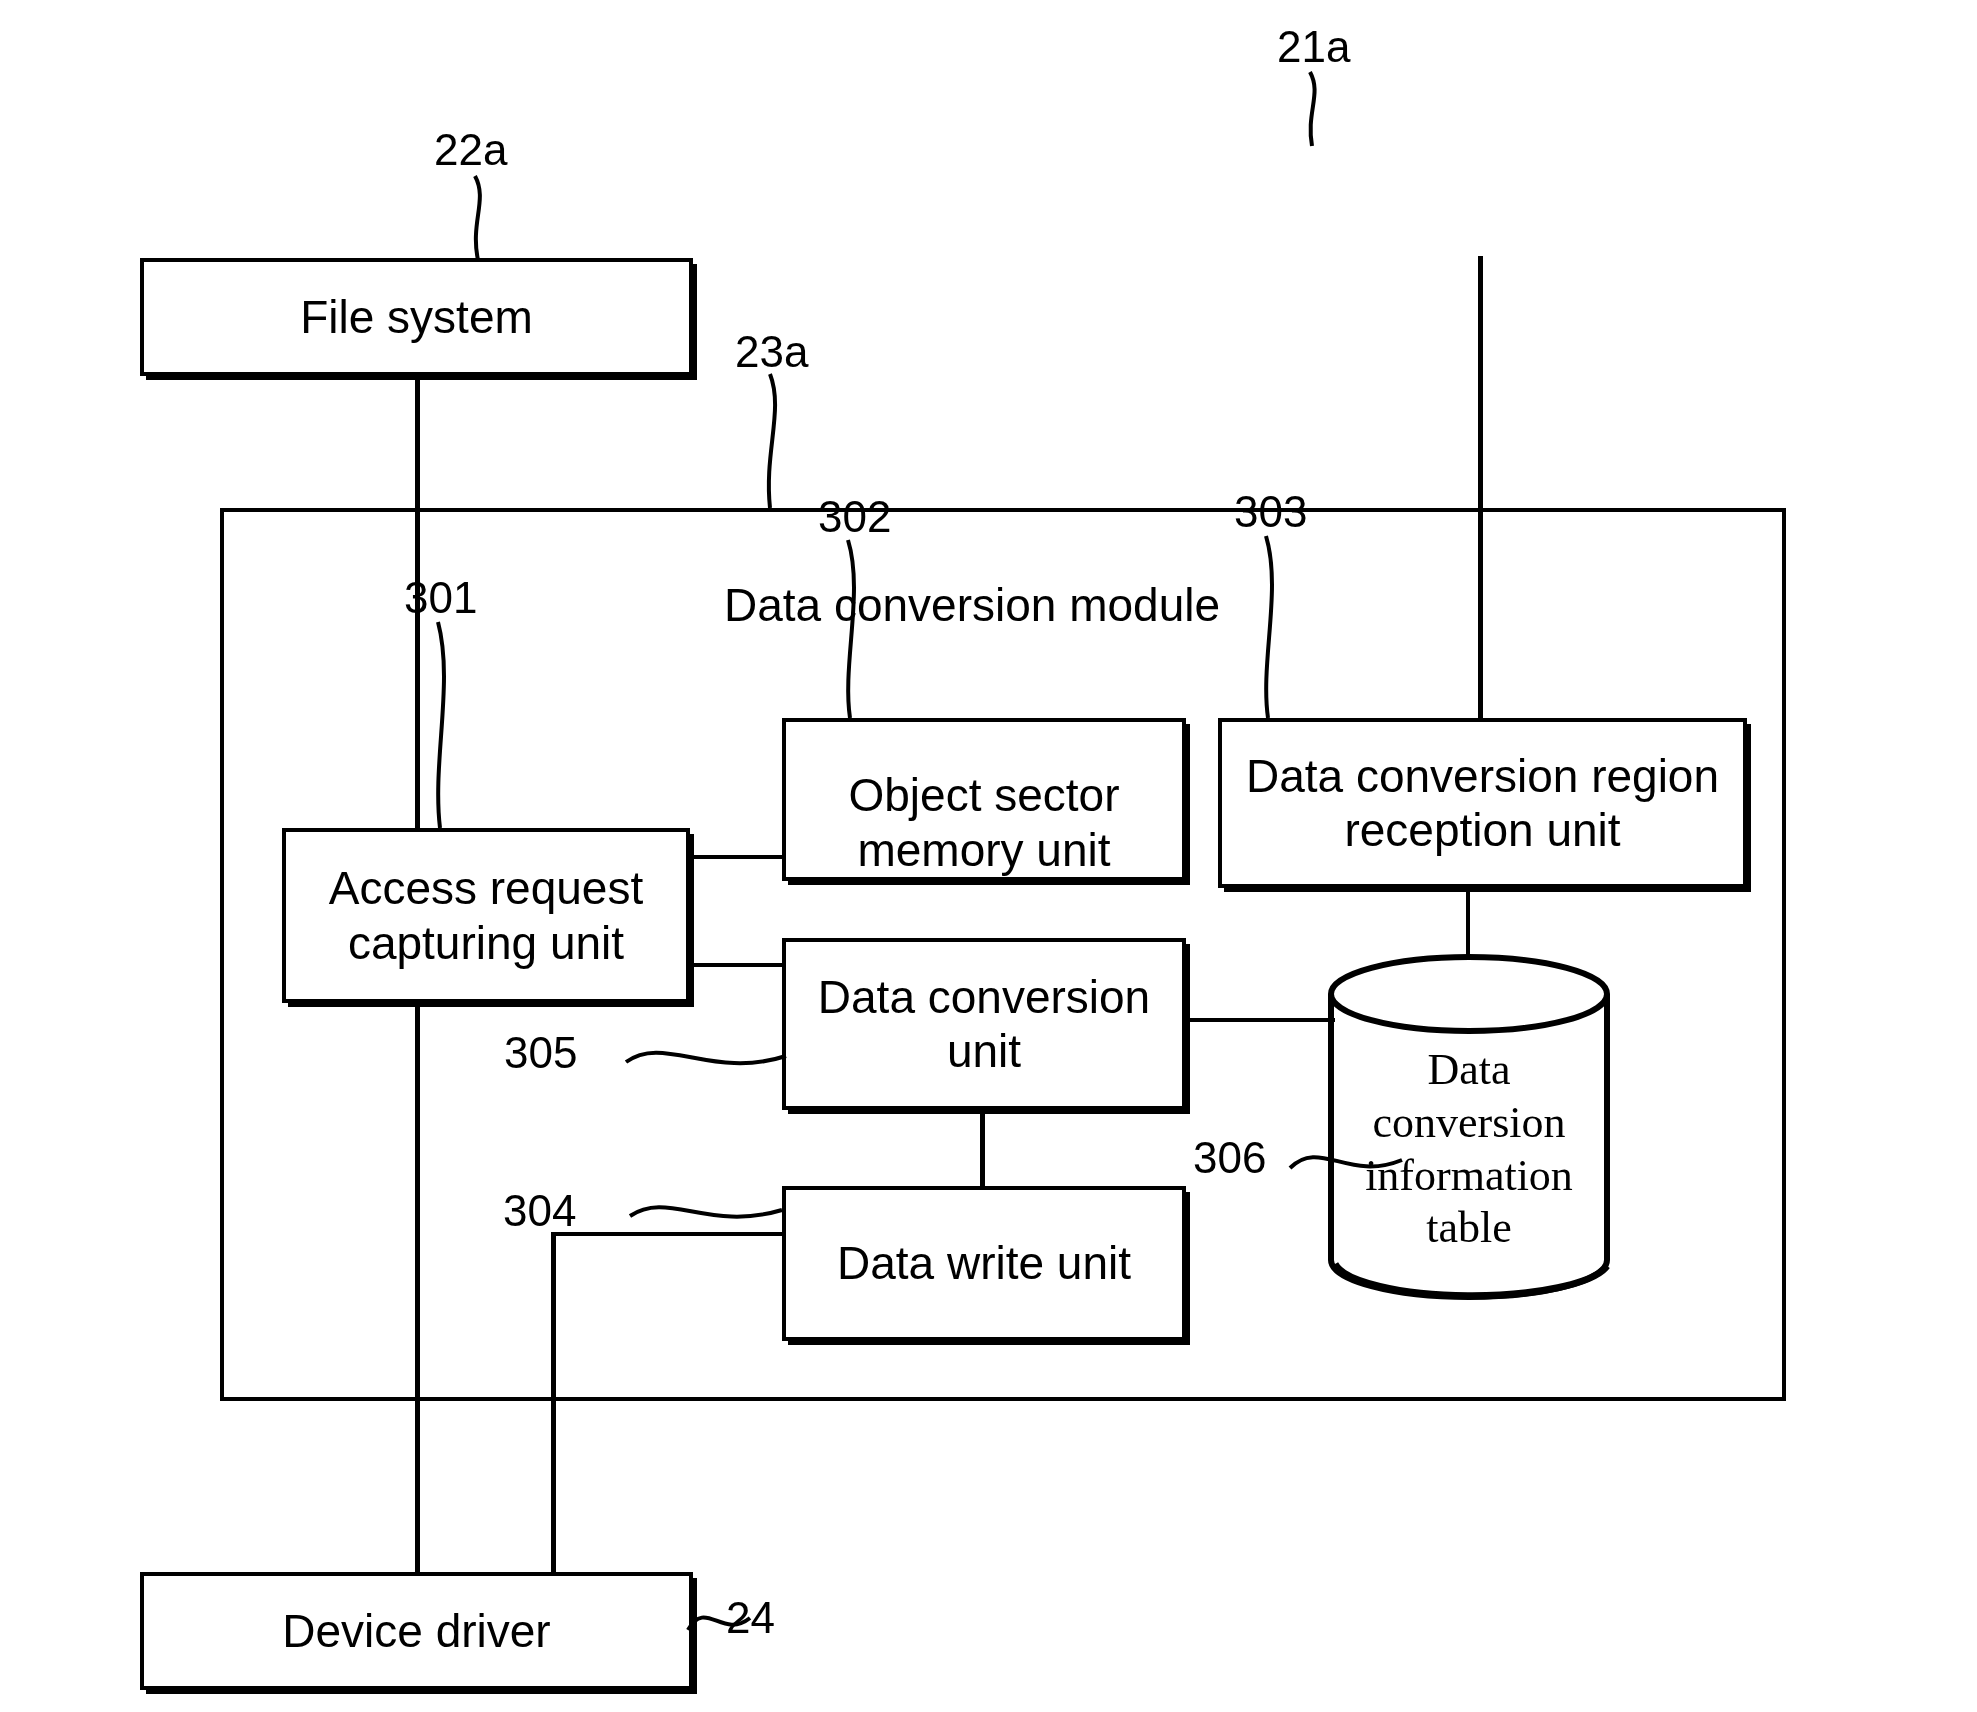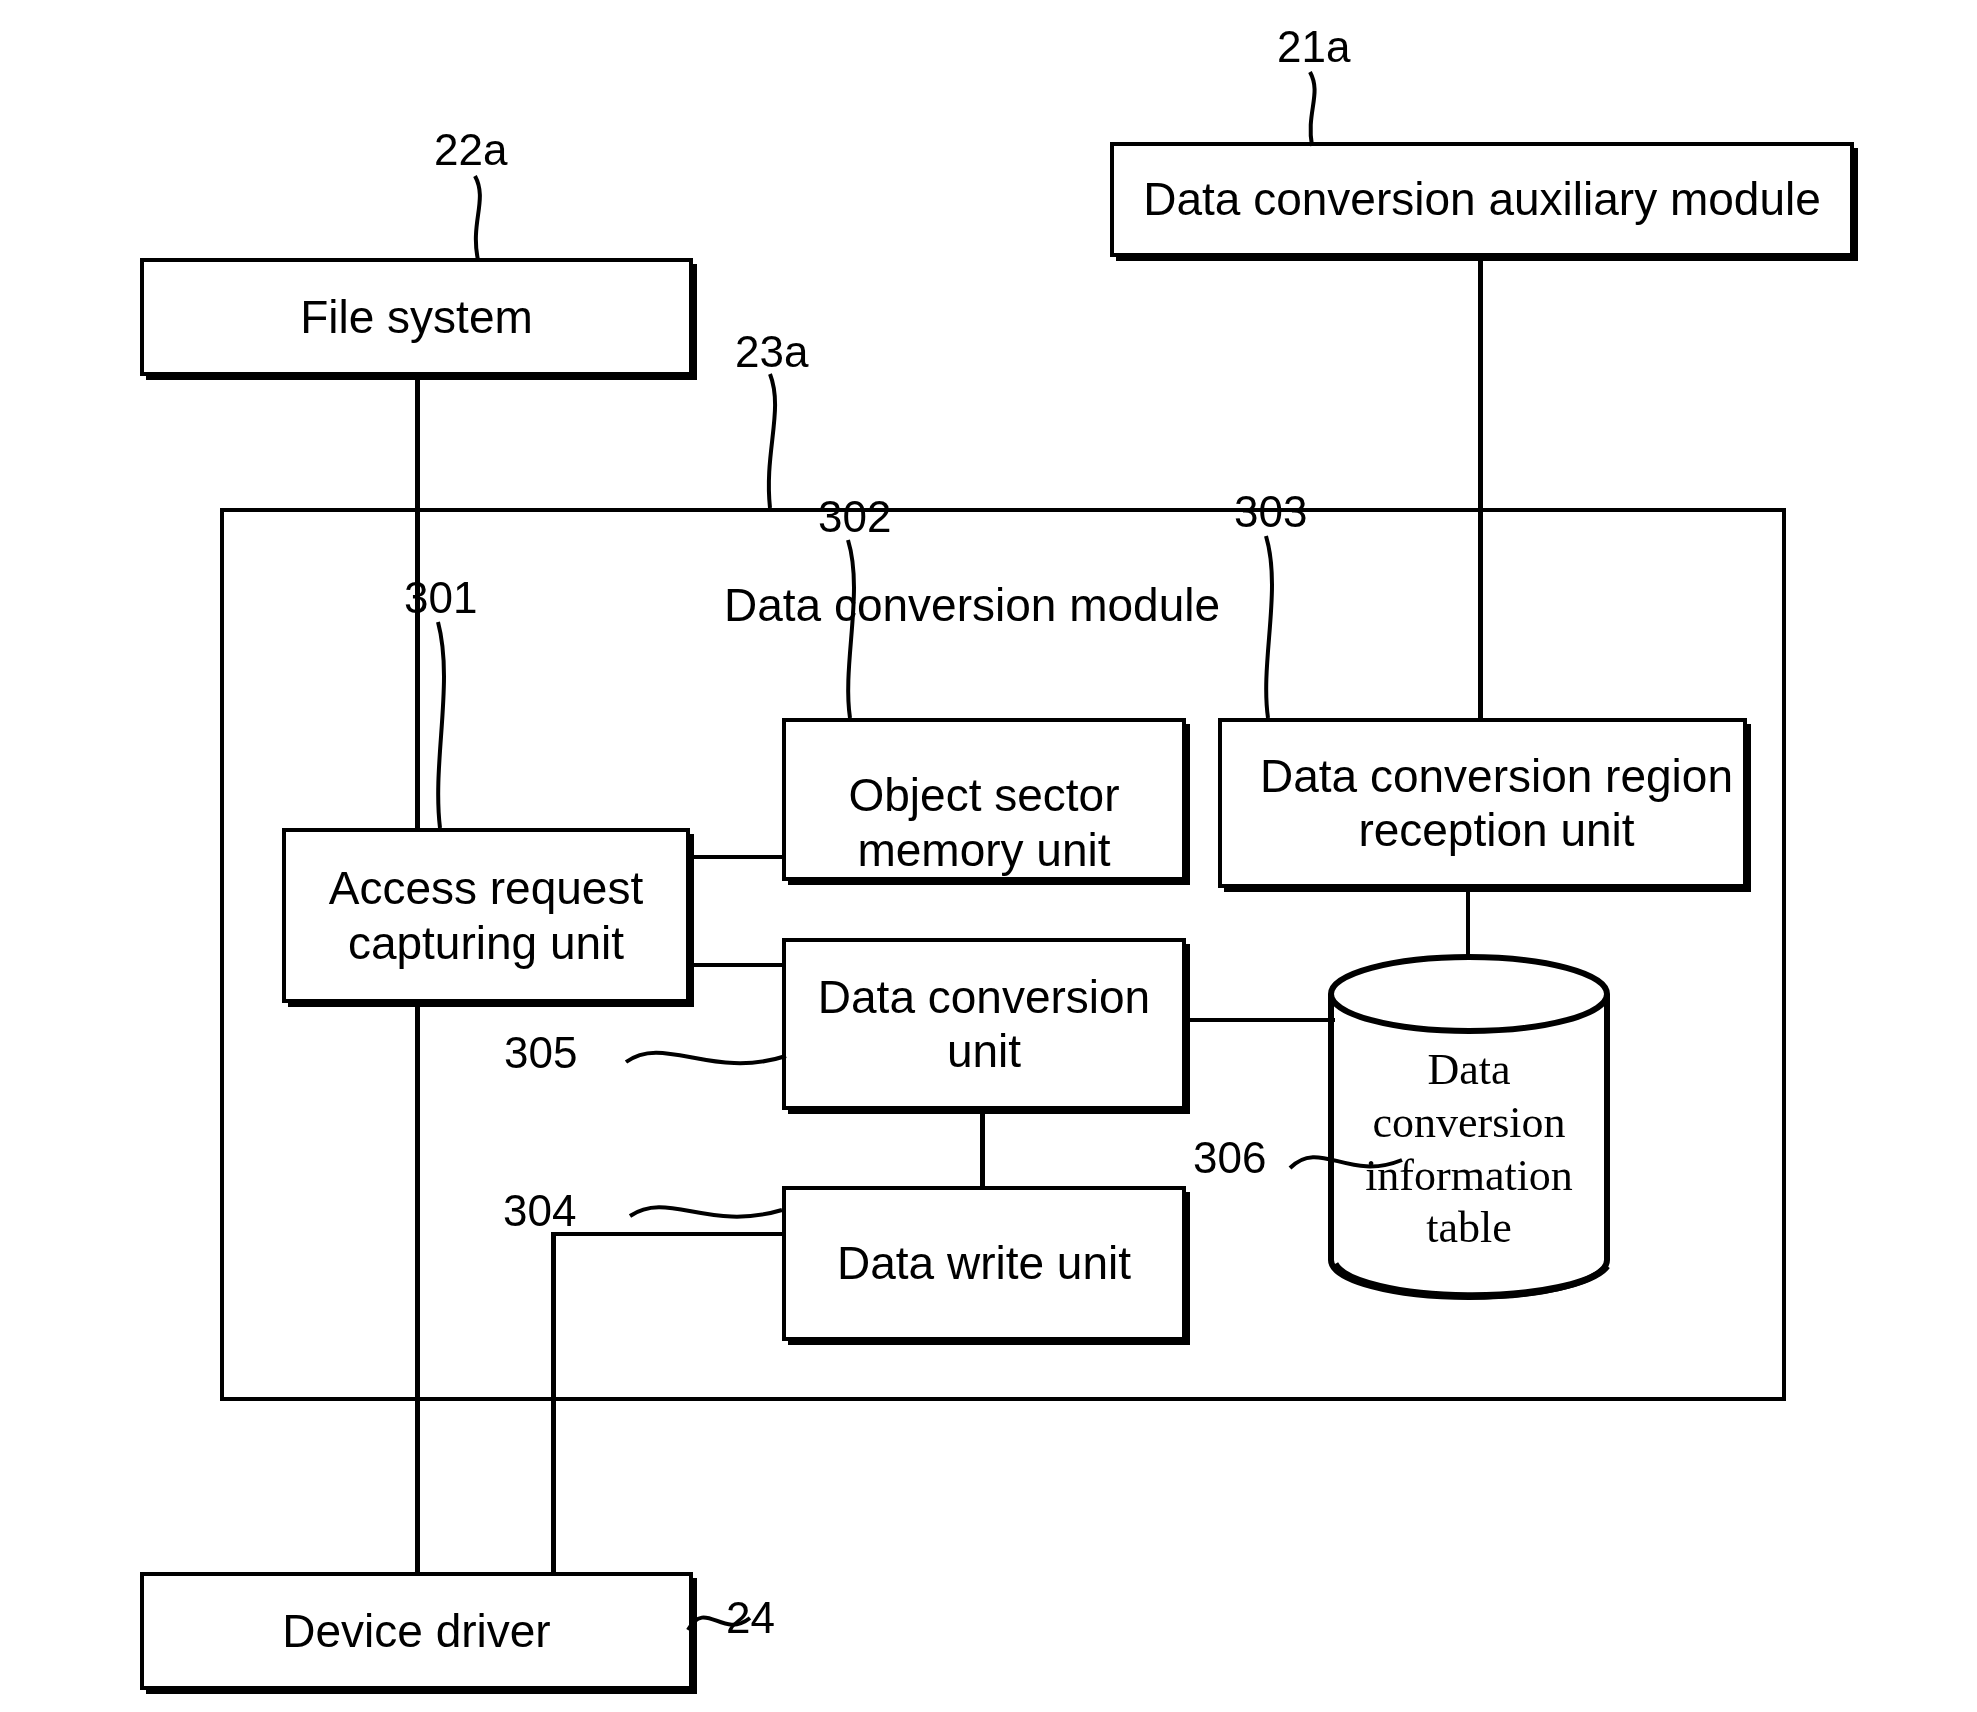--- a/index.html
+++ b/index.html
@@ -111,39 +111,36 @@
 
   <div class="line" style="left:980px; top:1108px; width:5px; height:80px;"></div>
 
   <div class="line" style="left:551px; top:1232px; width:234px; height:4px;"></div>
   <div class="line" style="left:551px; top:1232px; width:5px; height:342px;"></div>
 
   <div class="frame" style="left:220px; top:508px; width:1566px; height:893px;"></div>
 
   <div class="frame-title f46" style="left:724px; top:534px;">Data conversion module</div>
 
-  <div class="box f46" style="left:1110px; top:142px; width:744px; height:115px;">
-    <span class="txt">Data conversion auxiliary module</span>
-  </div>
 
   <div class="box f46" style="left:140px; top:258px; width:553px; height:118px;">
     <span class="txt">File system</span>
   </div>
 
   <div class="box f46" style="left:282px; top:828px; width:408px; height:175px;">
     <span class="txt">Access request
 capturing unit</span>
   </div>
 
   <div class="box f46" style="left:782px; top:718px; width:404px; height:163px;align-items:flex-end;">
     <span class="txt">Object sector
 memory unit</span>
   </div>
 
-  <div class="box f46" style="left:1218px; top:718px; width:529px; height:170px;justify-content:flex-end;">
+  <div class="box f46" style="left:1218px; top:718px; width:529px; height:170px;">
     <span class="txt">Data conversion region
 reception unit</span>
   </div>
 
   <div class="box f46" style="left:782px; top:938px; width:404px; height:172px;">
     <span class="txt">Data conversion
 unit</span>
   </div>
 
   <div class="box f46" style="left:782px; top:1186px; width:404px; height:155px;">

